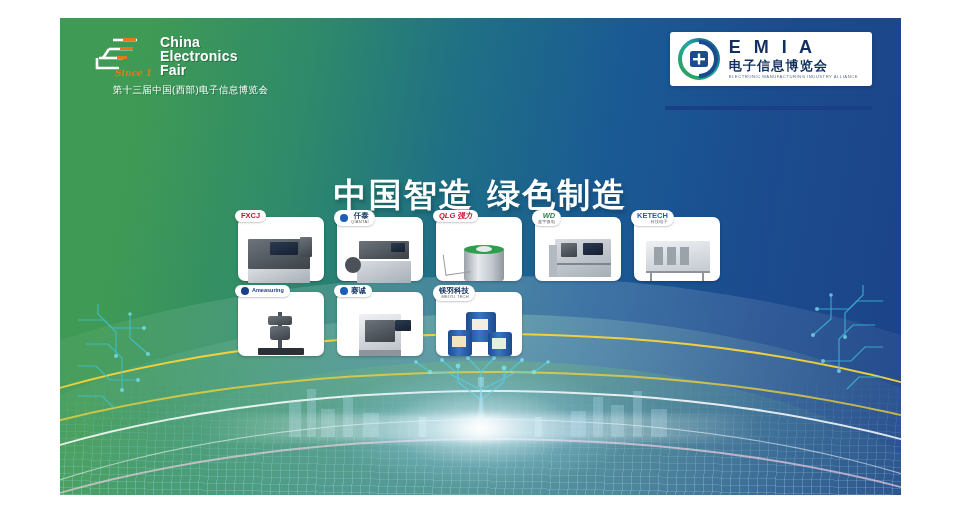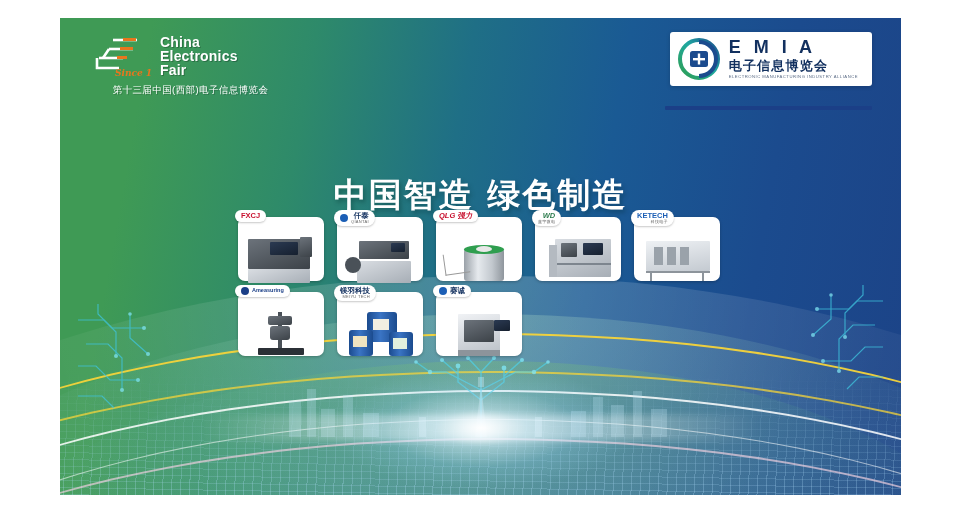--- a/index.html
+++ b/index.html
@@ -354,44 +354,44 @@
       <div class="card-img">
         <div style="position:absolute;left:34px;top:6px;width:4px;height:36px;background:#4a5158"></div>
         <div class="m-box m-dark" style="left:24px;top:10px;width:24px;height:9px;border-radius:2px"></div>
         <div class="m-box m-dark" style="left:26px;top:20px;width:20px;height:14px;border-radius:3px"></div>
         <div style="position:absolute;left:14px;top:42px;width:46px;height:7px;background:#2b3036;border-radius:1px"></div>
       </div>
     </div>
 
     <div class="card">
       <div class="card-badge">
+        <span class="badge-dot" style="background:#1b5eb5"></span>
+        <span style="color:#12305f">赛诚</span>
+      </div>
+      <div class="card-img">
+        <div class="m-box" style="left:16px;top:8px;width:42px;height:42px;background:linear-gradient(165deg,#f0f2f5,#b8bec5)"></div>
+        <div class="m-box m-dark" style="left:22px;top:14px;width:30px;height:22px"></div>
+        <div class="m-box m-screen" style="left:52px;top:14px;width:16px;height:11px"></div>
+        <div style="position:absolute;left:16px;top:44px;width:42px;height:6px;background:#8d949b"></div>
+      </div>
+    </div>
+
+    <div class="card">
+      <div class="card-badge">
         <span class="badge-stack">
           <span style="color:#12305f">镁羽科技</span>
           <span class="badge-cn">MEIYU TECH</span>
         </span>
       </div>
       <div class="card-img">
         <div style="position:absolute;left:24px;top:6px;width:30px;height:30px;border-radius:3px;background:linear-gradient(to right,#1b4b8e,#3a74c4 45%,#1b4b8e)"></div>
         <div style="position:absolute;left:6px;top:24px;width:24px;height:26px;border-radius:3px;background:linear-gradient(to right,#1b4b8e,#3a74c4 45%,#1b4b8e)"></div>
         <div style="position:absolute;left:46px;top:26px;width:24px;height:24px;border-radius:3px;background:linear-gradient(to right,#1b4b8e,#3a74c4 45%,#1b4b8e)"></div>
         <div style="position:absolute;left:10px;top:30px;width:14px;height:11px;background:#f0e4c0"></div>
         <div style="position:absolute;left:50px;top:32px;width:14px;height:11px;background:#e3f0dd"></div>
         <div style="position:absolute;left:30px;top:13px;width:16px;height:11px;background:#f2efe2"></div>
       </div>
     </div>
 
-    <div class="card">
-      <div class="card-badge">
-        <span class="badge-dot" style="background:#1b5eb5"></span>
-        <span style="color:#12305f">赛诚</span>
-      </div>
-      <div class="card-img">
-        <div class="m-box" style="left:16px;top:8px;width:42px;height:42px;background:linear-gradient(165deg,#f0f2f5,#b8bec5)"></div>
-        <div class="m-box m-dark" style="left:22px;top:14px;width:30px;height:22px"></div>
-        <div class="m-box m-screen" style="left:52px;top:14px;width:16px;height:11px"></div>
-        <div style="position:absolute;left:16px;top:44px;width:42px;height:6px;background:#8d949b"></div>
-      </div>
-    </div>
-
   </div>
 
 
 </div>
 
 </body></html>

